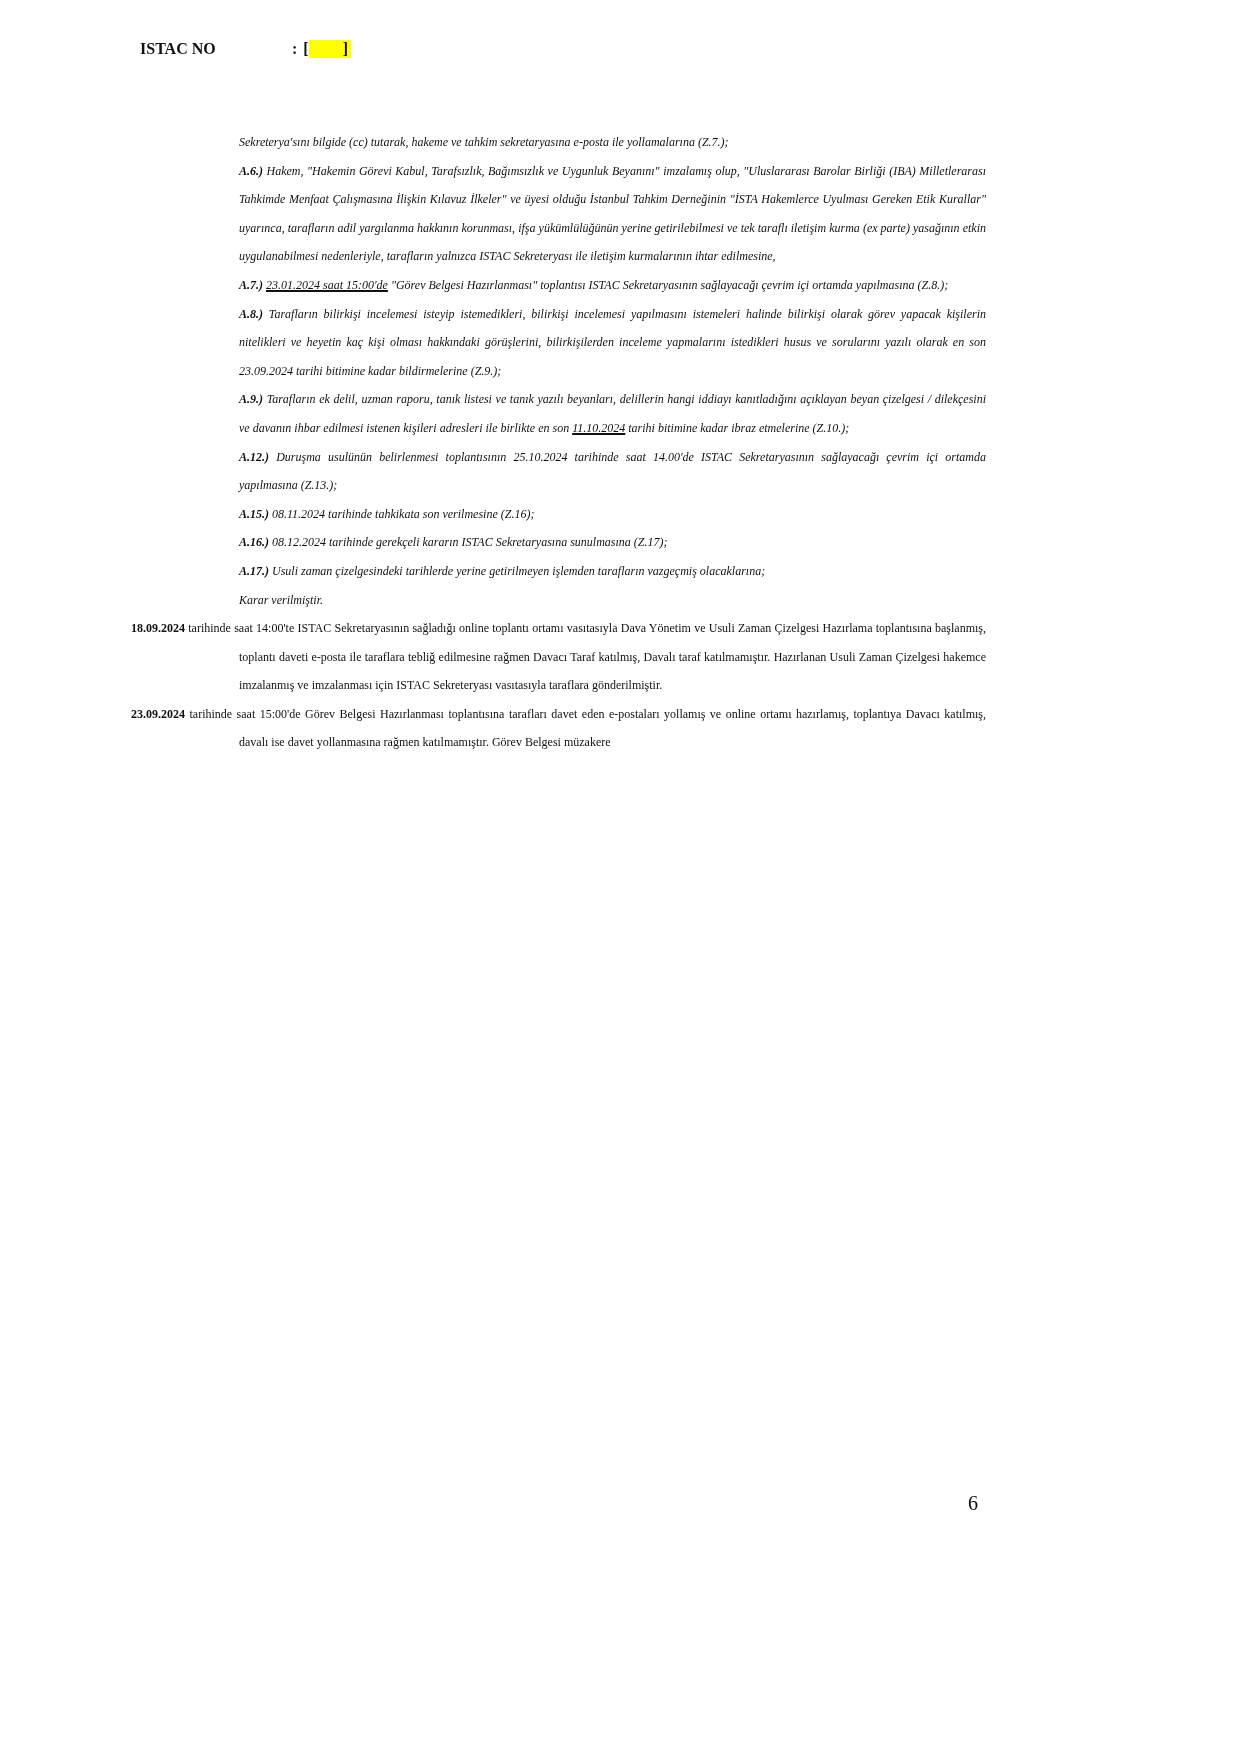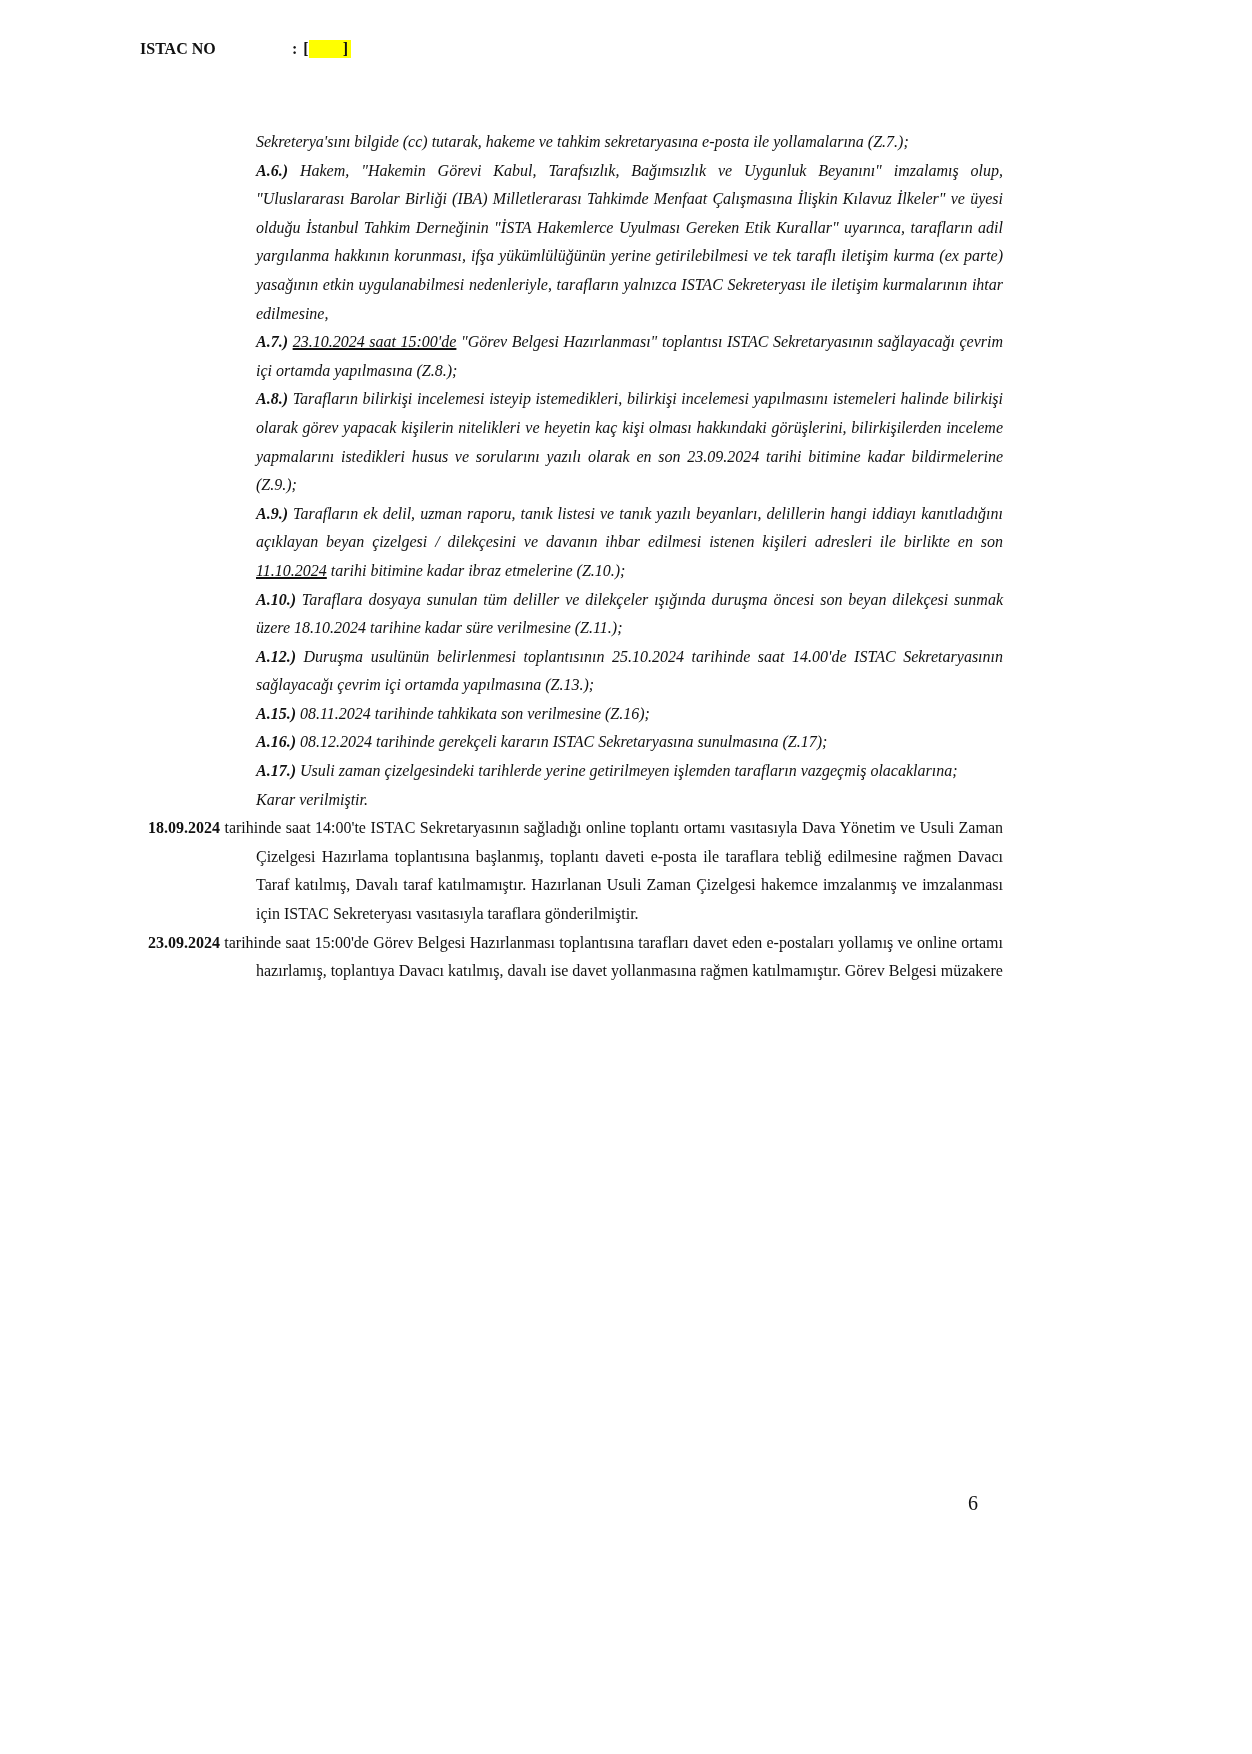--- a/index.html
+++ b/index.html
@@ -18,22 +18,22 @@
     position: absolute; left: 140px; top: 40px;
     font-size: 16px; font-weight: bold; white-space: nowrap;
   }
   .hdr-label { display: inline-block; width: 152px; }
   .hdr-sep { display: inline-block; }
   .hdr-bracket-open { display: inline-block; margin-left: 6px; }
   .hdr-highlight { display: inline-block; padding-left: 34px; padding-right: 3px; }
 
   
   .content {
-    position: absolute; left: 148px; top: 128px; width: 855px;
-    font-size: 16px; line-height: 28.6px;
+    position: absolute; left: 131px; top: 128px; width: 855px;
+    font-size: 12px; line-height: 28.6px;
     text-align: justify;
   }
   .clauses { margin-left: 108px; font-style: italic; }
   .clause { margin: 0; }
   .b { font-weight: bold; }
   .u {
     text-decoration: underline;
     text-decoration-thickness: 1.8px;
     text-decoration-skip-ink: none;
   }
@@ -54,24 +54,23 @@
 <div class="page">
 
   <div class="doc-header">
     <span class="hdr-label">ISTAC NO</span><span class="hdr-sep">:</span><span class="hdr-bracket-open">[</span><span class="hdr-highlight" style="background: rgb(255, 255, 0);"><span>]</span></span>
   </div>
 
   <div class="content">
     <div class="clauses">
         <p class="clause"><span>Sekreterya'sını bilgide (cc) tutarak, hakeme ve tahkim  sekretaryasına e-posta ile yollamalarına (Z.7.);</span></p>
         <p class="clause"><span class="b">A.6.)</span><span> Hakem, "Hakemin Görevi Kabul, Tarafsızlık, Bağımsızlık ve Uygunluk Beyanını" imzalamış olup, "Uluslararası Barolar Birliği (IBA) Milletlerarası Tahkimde Menfaat Çalışmasına İlişkin Kılavuz İlkeler" ve üyesi olduğu İstanbul Tahkim Derneğinin "İSTA Hakemlerce Uyulması Gereken Etik Kurallar" uyarınca, tarafların adil yargılanma hakkının korunması, ifşa yükümlülüğünün yerine getirilebilmesi ve tek taraflı iletişim kurma (ex parte) yasağının etkin uygulanabilmesi nedenleriyle,  tarafların yalnızca ISTAC Sekreteryası ile iletişim kurmalarının ihtar edilmesine,</span></p>
-        <p class="clause"><span class="b">A.7.)</span><span>  </span><span class="u">23.10.2024 saat 15:00'de</span><span> "Görev Belgesi Hazırlanması" toplantısı ISTAC Sekretaryasının sağlayacağı çevrim içi ortamda yapılmasına (Z.8.);</span></p>
+        <p class="clause"><span class="b">A.7.)</span><span>  </span><span class="u">23.01.2024 saat 15:00'de</span><span> "Görev Belgesi Hazırlanması" toplantısı ISTAC Sekretaryasının sağlayacağı çevrim içi ortamda yapılmasına (Z.8.);</span></p>
         <p class="clause"><span class="b">A.8.)</span><span> Tarafların bilirkişi incelemesi isteyip istemedikleri, bilirkişi incelemesi yapılmasını istemeleri halinde bilirkişi olarak görev yapacak kişilerin nitelikleri ve heyetin kaç kişi olması hakkındaki görüşlerini, bilirkişilerden inceleme yapmalarını istedikleri husus ve sorularını yazılı olarak en son 23.09.2024 tarihi bitimine kadar bildirmelerine (Z.9.);</span></p>
         <p class="clause"><span class="b">A.9.)</span><span> Tarafların ek delil, uzman raporu, tanık listesi ve tanık yazılı beyanları, delillerin hangi iddiayı kanıtladığını açıklayan beyan çizelgesi / dilekçesini ve davanın ihbar edilmesi istenen kişileri adresleri ile birlikte en son </span><span class="u">11.10.2024</span><span> tarihi bitimine kadar ibraz etmelerine (Z.10.);</span></p>
-        <p class="clause"><span class="b">A.10.)</span><span> Taraflara dosyaya sunulan tüm deliller ve dilekçeler ışığında duruşma öncesi son beyan dilekçesi sunmak üzere   18.10.2024 tarihine kadar süre verilmesine (Z.11.);</span></p>
         <p class="clause"><span class="b">A.12.)</span><span> Duruşma usulünün belirlenmesi toplantısının 25.10.2024 tarihinde saat 14.00'de ISTAC Sekretaryasının sağlayacağı çevrim içi ortamda yapılmasına (Z.13.);</span></p>
         <p class="clause"><span class="b">A.15.)</span><span> 08.11.2024 tarihinde tahkikata son verilmesine (Z.16);</span></p>
         <p class="clause"><span class="b">A.16.)</span><span> 08.12.2024 tarihinde gerekçeli kararın ISTAC Sekretaryasına sunulmasına  (Z.17);</span></p>
         <p class="clause"><span class="b">A.17.)</span><span> Usuli zaman çizelgesindeki tarihlerde yerine getirilmeyen işlemden tarafların vazgeçmiş olacaklarına;</span></p>
         <p class="clause"><span>Karar verilmiştir.</span></p>
       </div>
     <div class="events">
         <p class="event"><span class="date">18.09.2024</span><span class="evt-text"> tarihinde saat 14:00'te ISTAC Sekretaryasının sağladığı online toplantı ortamı vasıtasıyla Dava Yönetim ve  Usuli Zaman Çizelgesi Hazırlama toplantısına başlanmış, toplantı daveti e-posta ile taraflara tebliğ edilmesine rağmen Davacı Taraf katılmış, Davalı taraf katılmamıştır. Hazırlanan Usuli Zaman Çizelgesi hakemce imzalanmış ve imzalanması için ISTAC Sekreteryası vasıtasıyla taraflara gönderilmiştir.</span></p>
         <p class="event"><span class="date">23.09.2024</span><span class="evt-text"> tarihinde saat 15:00'de Görev Belgesi Hazırlanması toplantısına tarafları davet eden e-postaları yollamış ve online ortamı hazırlamış, toplantıya Davacı katılmış, davalı ise  davet yollanmasına rağmen katılmamıştır. Görev Belgesi müzakere</span></p>
       </div>

